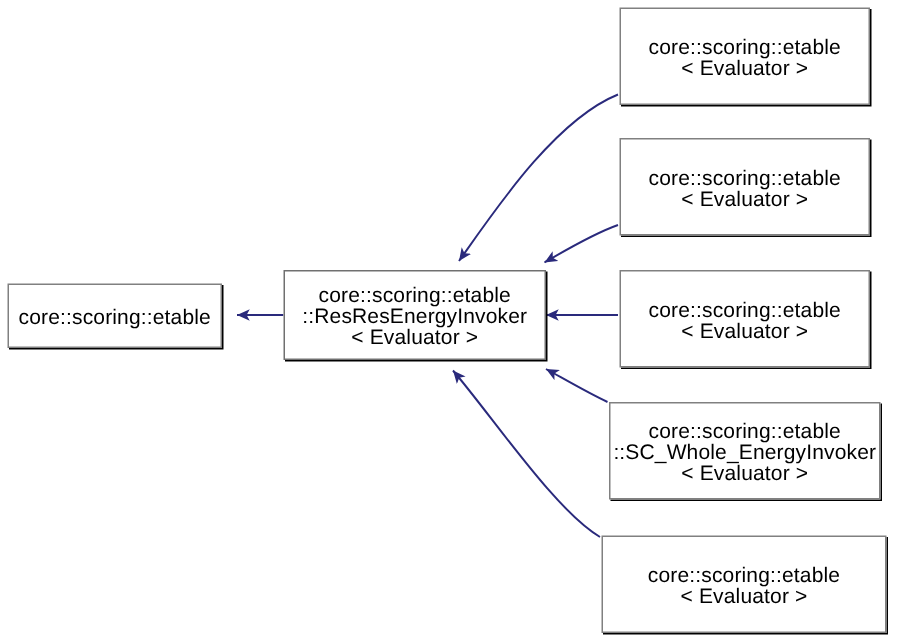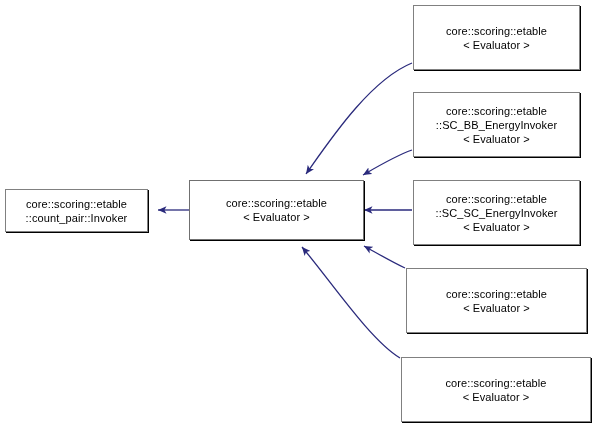--- a/index.html
+++ b/index.html
@@ -37,21 +37,21 @@
     box-sizing: border-box;
     background: #ffffff;
     border: 1px solid #808080;
     box-shadow: 1px 1px 0 0 #000000;
     display: flex;
     flex-direction: column;
     align-items: center;
     justify-content: center;
     text-align: center;
     color: #000000;
-    font-size: 11px;
+    font-size: 14px;
     line-height: 14px;
     letter-spacing: 0.1px;
     white-space: nowrap;
   }
 
   .node .ln {
     display: block;
   }
 
   
@@ -91,47 +91,46 @@
       <path d="M 405 268 C 392 262 375 252 364 246" stroke="#2a2a7c" stroke-width="1.3" fill="none" marker-end="url(#arrowhead)"></path>
     </g>
 
     <g>
       <path d="M 400 358 C 370 340 330 280 302 247" stroke="#2a2a7c" stroke-width="1.3" fill="none" marker-end="url(#arrowhead)"></path>
     </g>
   </svg>
 
   <div class="node" style="left:5px; top:189px; width:143px; height:43px;">
     <span class="ln">core::scoring::etable</span>
-    <span class="ln">::count_pair::Invoker</span>
   </div>
 
   <div class="node center" style="left:189px; top:180px; width:175px; height:60px;">
     <span class="ln">core::scoring::etable</span>
+    <span class="ln">::ResResEnergyInvoker</span>
     <span class="ln">&lt; Evaluator &gt;</span>
   </div>
 
   <div class="node" style="left:413px; top:5px; width:167px; height:65px;">
     <span class="ln">core::scoring::etable</span>
     <span class="ln">&lt; Evaluator &gt;</span>
   </div>
 
   <div class="node" style="left:413px; top:92px; width:167px; height:65px;">
     <span class="ln">core::scoring::etable</span>
-    <span class="ln">::SC_BB_EnergyInvoker</span>
     <span class="ln">&lt; Evaluator &gt;</span>
   </div>
 
   <div class="node" style="left:413px; top:180px; width:167px; height:65px;">
     <span class="ln">core::scoring::etable</span>
-    <span class="ln">::SC_SC_EnergyInvoker</span>
     <span class="ln">&lt; Evaluator &gt;</span>
   </div>
 
   <div class="node" style="left:406px; top:268px; width:181px; height:65px;">
     <span class="ln">core::scoring::etable</span>
+    <span class="ln">::SC_Whole_EnergyInvoker</span>
     <span class="ln">&lt; Evaluator &gt;</span>
   </div>
 
   <div class="node" style="left:401px; top:357px; width:190px; height:65px;">
     <span class="ln">core::scoring::etable</span>
     <span class="ln">&lt; Evaluator &gt;</span>
   </div>
 
 </div>
 

